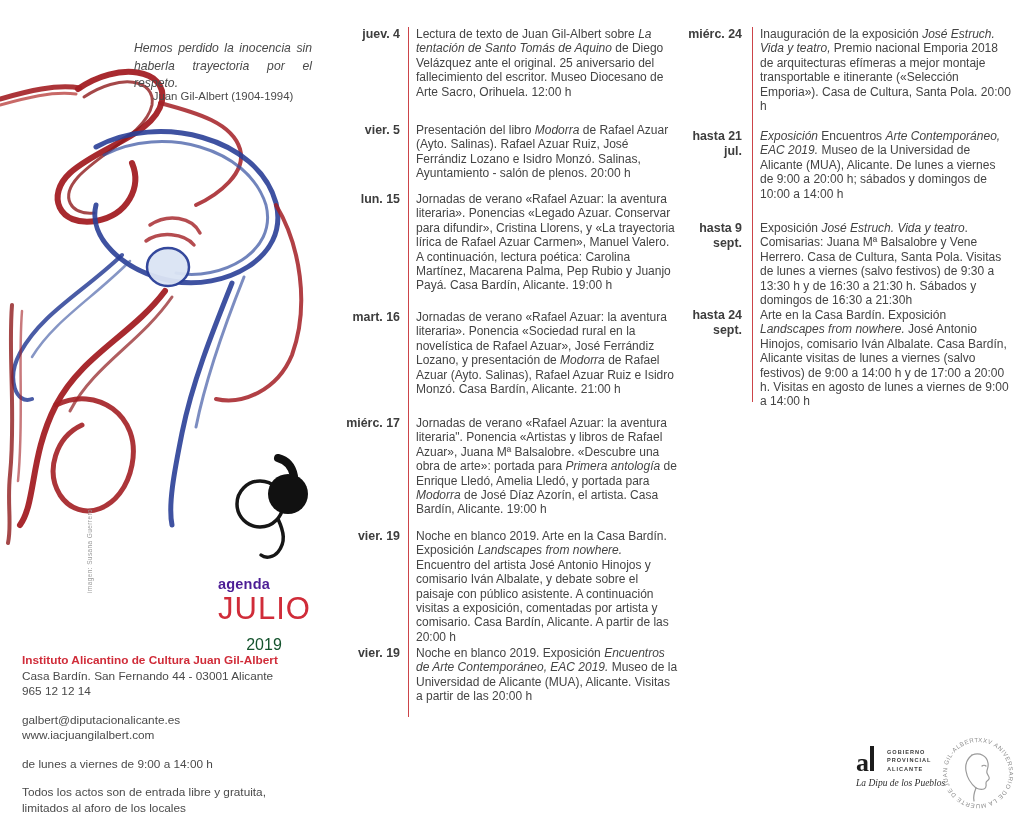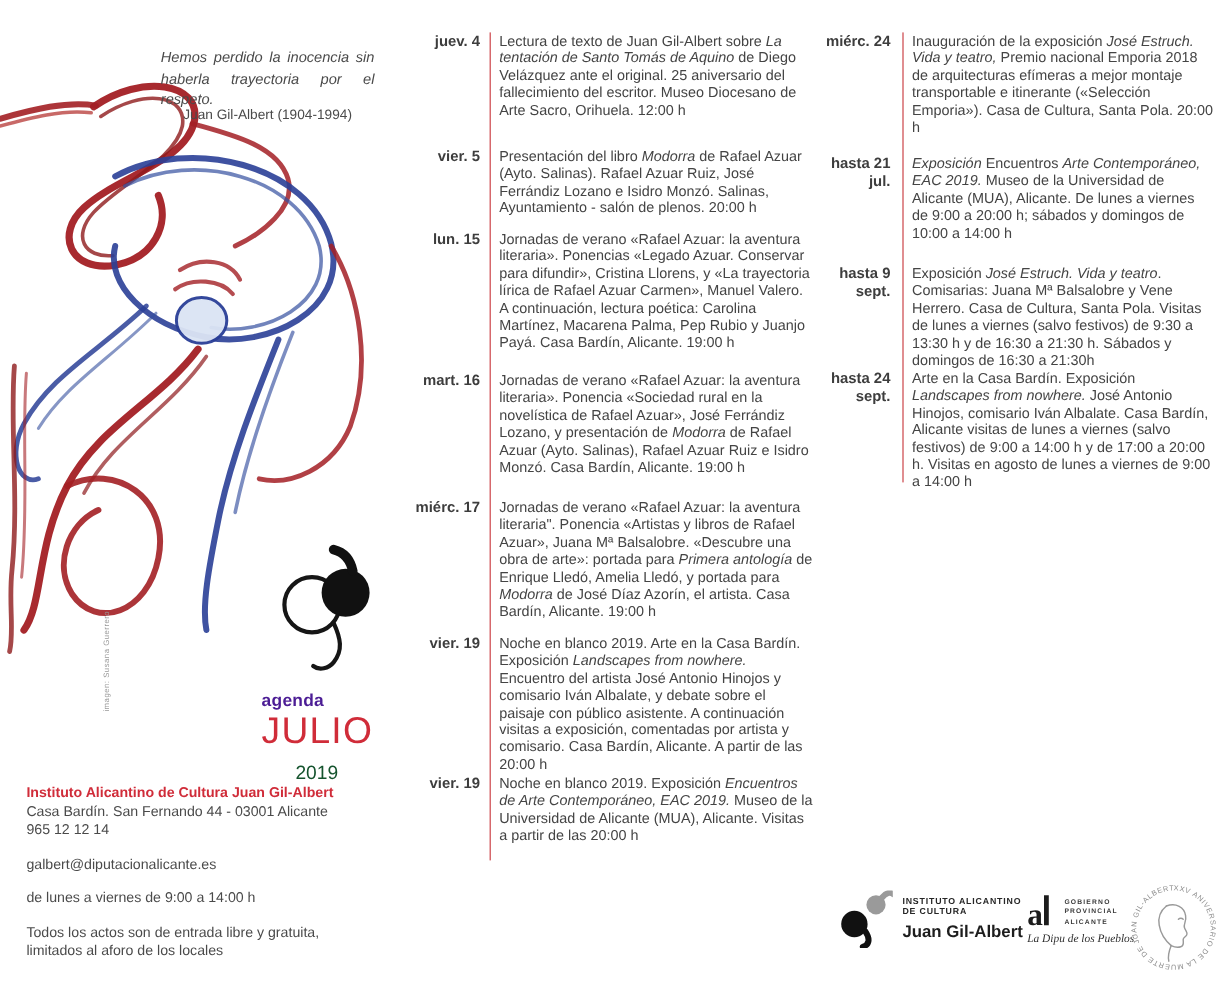--- a/index.html
+++ b/index.html
@@ -96,20 +96,21 @@
     <div id="month-title">JULIO</div>
     <div id="year-label">2019</div>
   </div>
 
   <div id="institute">
     <div class="name">Instituto Alicantino de Cultura Juan Gil-Albert</div>
     <div>Casa Bardín. San Fernando 44 - 03001 Alicante</div>
     <div>965 12 12 14</div>
     <div class="gap"></div>
     <div>galbert@diputacionalicante.es</div>
+    <div>www.iacjuangilalbert.com</div>
     <div class="gap"></div>
     <div>de lunes a viernes de 9:00 a 14:00 h</div>
     <div class="gap"></div>
     <div>Todos los actos son de entrada libre y gratuita,</div>
     <div>limitados al aforo de los locales</div>
   </div>
 
   <div id="col-mid" class="events-col">
     <div class="col-rule" style="left:68px;top:27px;height:690px;"></div>
   <div class="event" style="top: 27px;">
@@ -119,21 +120,21 @@
       <div class="event" style="top: 123px;">
         <div class="edate">vier. 5</div>
         <div class="etext"><span>Presentación del libro </span><span class="it">Modorra</span><span> de Rafael Azuar (Ayto. Salinas). Rafael Azuar Ruiz, José Ferrándiz Lozano e Isidro Monzó. Salinas, Ayuntamiento - salón de plenos. 20:00 h</span></div>
       </div>
       <div class="event" style="top: 192px;">
         <div class="edate">lun. 15</div>
         <div class="etext"><span>Jornadas de verano «Rafael Azuar: la aventura literaria». Ponencias «Legado Azuar. Conservar para difundir», Cristina Llorens, y «La trayectoria lírica de Rafael Azuar Carmen», Manuel Valero. A continuación, lectura poética: Carolina Martínez, Macarena Palma, Pep Rubio y Juanjo Payá. Casa Bardín, Alicante. 19:00 h</span></div>
       </div>
       <div class="event" style="top: 310px;">
         <div class="edate">mart. 16</div>
-        <div class="etext"><span>Jornadas de verano «Rafael Azuar: la aventura literaria». Ponencia «Sociedad rural en la novelística de Rafael Azuar», José Ferrándiz Lozano, y presentación de </span><span class="it">Modorra</span><span> de Rafael Azuar (Ayto. Salinas), Rafael Azuar Ruiz e Isidro Monzó. Casa Bardín, Alicante. 19:00 h</span></div>
+        <div class="etext"><span>Jornadas de verano «Rafael Azuar: la aventura literaria». Ponencia «Sociedad rural en la novelística de Rafael Azuar», José Ferrándiz Lozano, y presentación de </span><span class="it">Modorra</span><span> de Rafael Azuar (Ayto. Salinas), Rafael Azuar Ruiz e Isidro Monzó. Casa Bardín, Alicante. 21:00 h</span></div>
       </div>
       <div class="event" style="top: 416px;">
         <div class="edate">miérc. 17</div>
         <div class="etext"><span>Jornadas de verano «Rafael Azuar: la aventura literaria". Ponencia «Artistas y libros de Rafael Azuar», Juana Mª Balsalobre. «Descubre una obra de arte»: portada para </span><span class="it">Primera antología</span><span> de Enrique Lledó, Amelia Lledó, y portada para </span><span class="it">Modorra</span><span> de José Díaz Azorín, el artista. Casa Bardín, Alicante. 19:00 h</span></div>
       </div>
       <div class="event" style="top: 529px;">
         <div class="edate">vier. 19</div>
         <div class="etext"><span>Noche en blanco 2019. Arte en la Casa Bardín. Exposición </span><span class="it">Landscapes from nowhere.</span><span> Encuentro del artista José Antonio Hinojos y comisario Iván Albalate, y debate sobre el paisaje con público asistente. A continuación visitas a exposición, comentadas por artista y comisario. Casa Bardín, Alicante. A partir de las 20:00 h</span></div>
       </div>
       <div class="event" style="top: 646px;">
@@ -156,33 +157,20 @@
         <div class="edate">hasta 9 sept.</div>
         <div class="etext"><span>Exposición </span><span class="it">José Estruch. Vida y teatro</span><span>. Comisarias: Juana Mª Balsalobre y Vene Herrero. Casa de Cultura, Santa Pola. Visitas de lunes a viernes (salvo festivos) de 9:30 a 13:30 h y de 16:30 a 21:30 h. Sábados y domingos de 16:30 a 21:30h</span></div>
       </div>
       <div class="event" style="top: 308px;">
         <div class="edate">hasta 24 sept.</div>
         <div class="etext"><span>Arte en la Casa Bardín. Exposición </span><span class="it">Landscapes from nowhere.</span><span> José Antonio Hinojos, comisario Iván Albalate. Casa Bardín, Alicante visitas de lunes a viernes (salvo festivos) de 9:00 a 14:00 h y de 17:00 a 20:00 h. Visitas en agosto de lunes a viernes de 9:00 a 14:00 h</span></div>
       </div>
     </div>
 
   <div id="footer-logos">
-    <div id="iac-logo">
-      <svg width="46" height="48" viewBox="0 0 46 48">
-        <circle cx="14" cy="28" r="11" fill="#111"></circle>
-        <path d="M23,34 C27,40 27,45 21,47" fill="none" stroke="#111" stroke-width="5" stroke-linecap="round"></path>
-        <circle cx="32" cy="12" r="8" fill="#9a9a9a"></circle>
-        <path d="M37,6 C40,2 44,1 46,3" fill="none" stroke="#9a9a9a" stroke-width="5" stroke-linecap="round"></path>
-      </svg>
-      <div class="txt">
-        <div class="tiny">INSTITUTO ALICANTINO</div>
-        <div class="tiny">DE CULTURA</div>
-        <div class="name">Juan Gil-Albert</div>
-      </div>
-    </div>
     <div id="dipu-logo">
       <div class="row">
         <svg width="26" height="32" viewBox="0 0 26 32">
           <text x="0" y="27" font-family="Liberation Serif, serif" font-weight="bold" font-size="26" fill="#1c1c1c">a</text>
           <path d="M16,2 L16,27" stroke="#1c1c1c" stroke-width="4"></path>
         </svg>
         <div class="tiny">
           <div>GOBIERNO</div>
           <div>PROVINCIAL</div>
           <div>ALICANTE</div>

